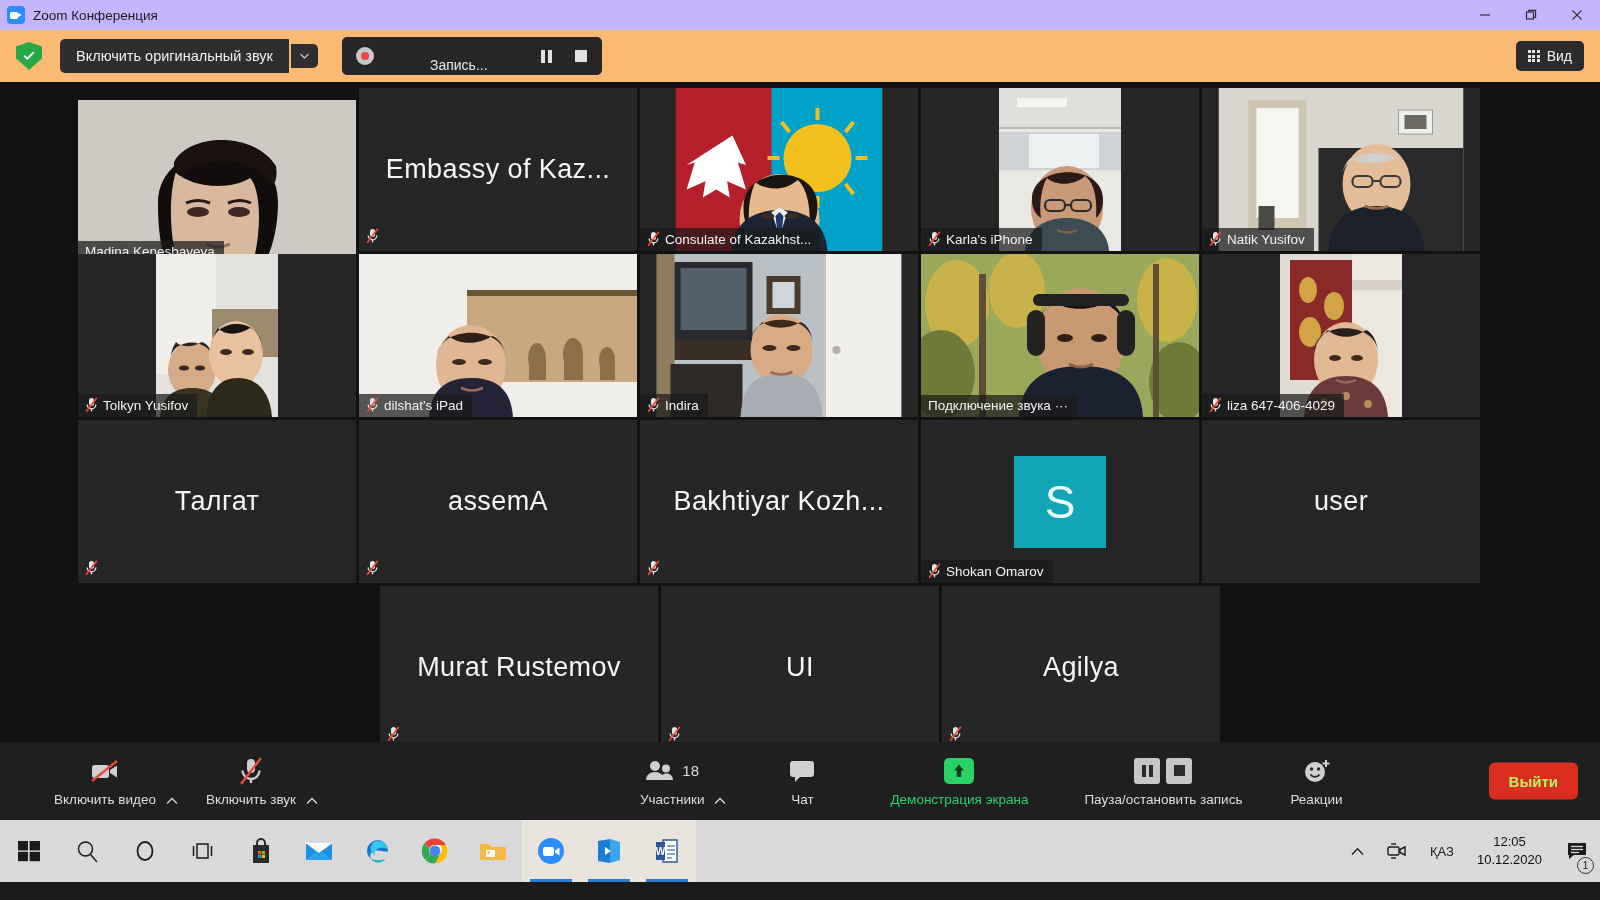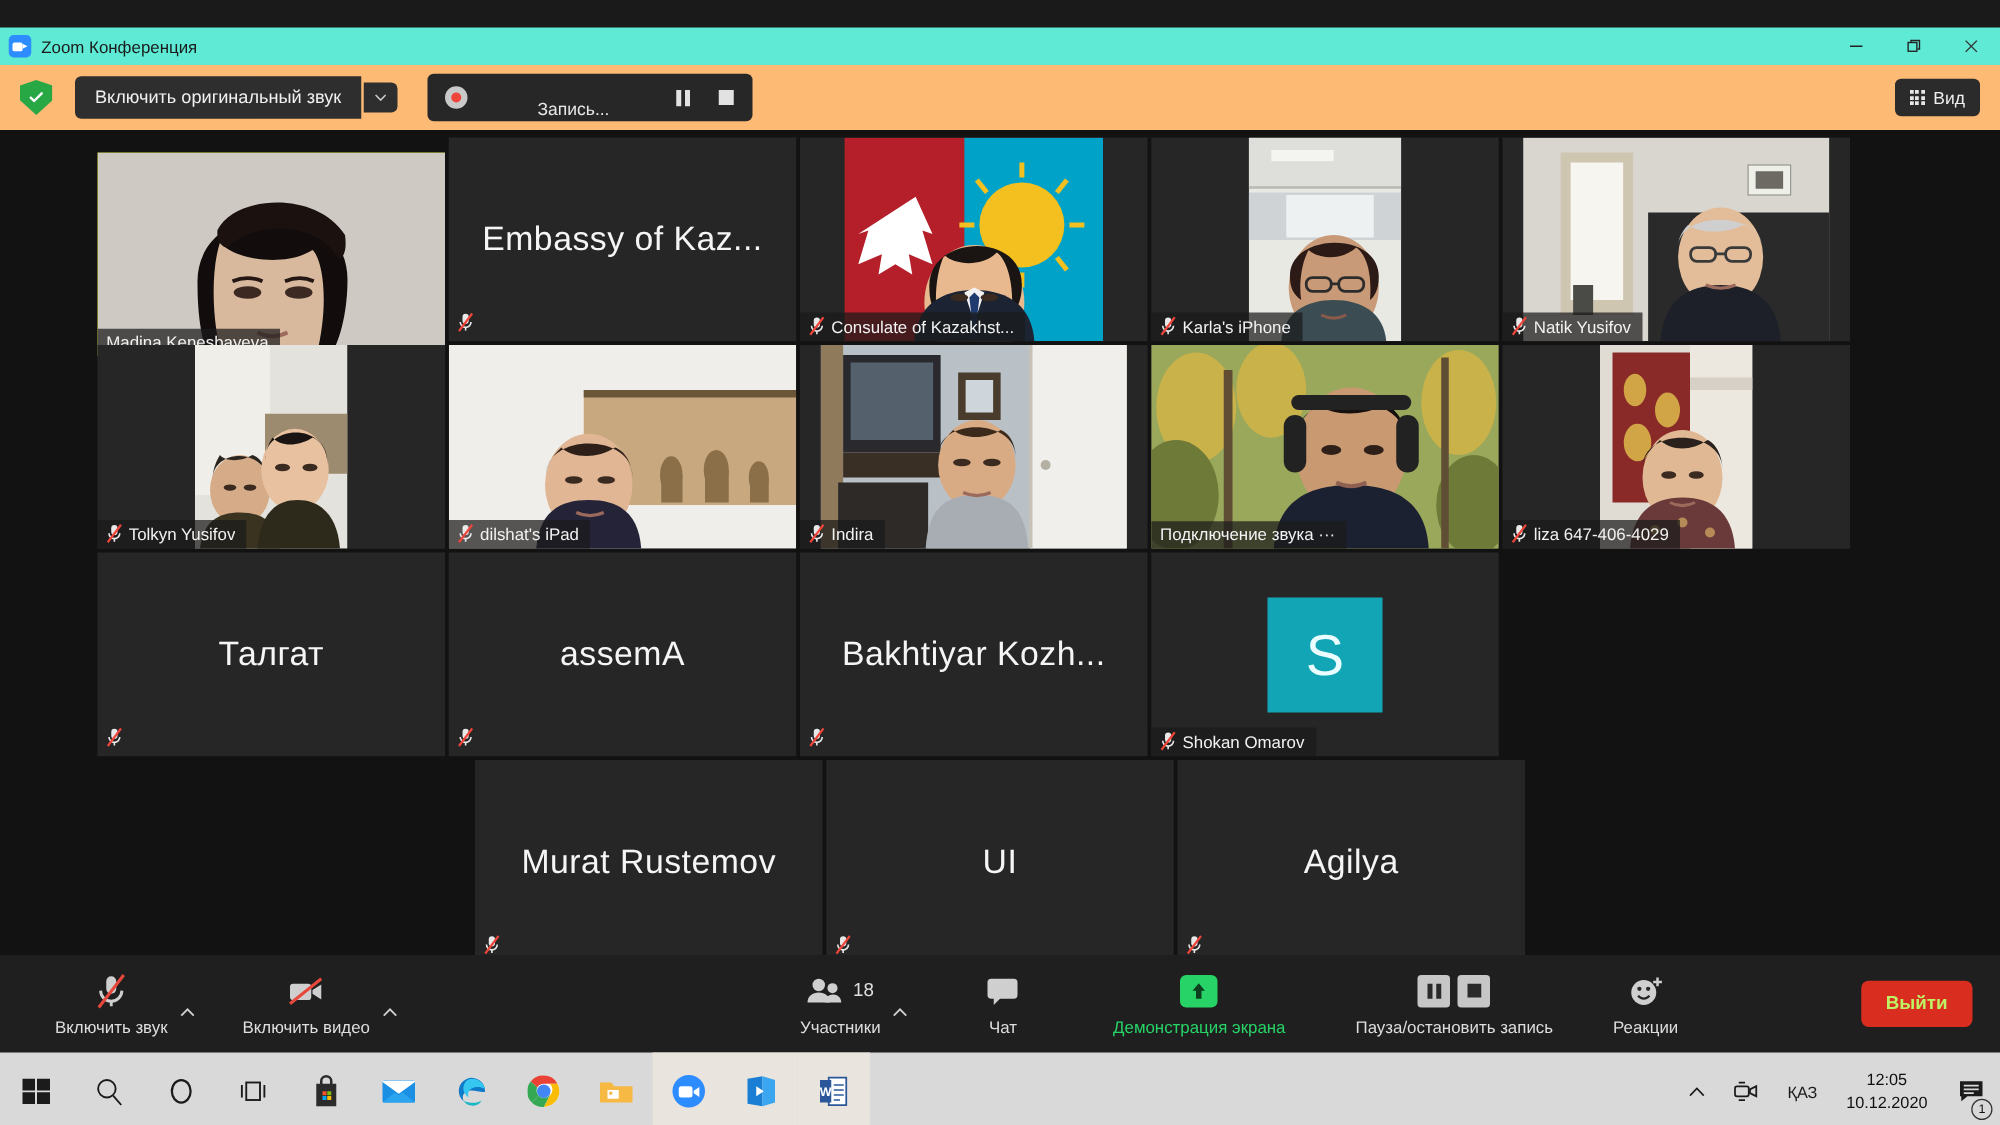--- a/index.html
+++ b/index.html
@@ -6,24 +6,23 @@
   html, body {
     width: 1600px; height: 900px;
     overflow: hidden;
     font-family: "Liberation Sans", sans-serif;
     background: #1a1a1a;
   }
 
   
   .titlebar {
     height: 30px; width: 100%;
-    background: #5eead4;
+    background: #c4b5fd;
     display: flex; align-items: center;
     position: relative;
-    margin-top: 22px;
   }
   .tb-icon {
     width: 18px; height: 18px; margin-left: 7px; margin-right: 8px;
     background: #2D8CFF; border-radius: 4px;
     position: relative;
   }
   .tb-icon::after {
     content: ""; position: absolute; left: 3px; top: 5.5px;
     width: 8px; height: 7px; background: #fff; border-radius: 1.5px;
   }
@@ -150,21 +149,21 @@
     position: relative; padding: 0 16px;
   }
   .ctl {
     display: flex; flex-direction: column; align-items: center; justify-content: center;
     color: #dedede; min-width: 60px; padding: 0 6px;
     position: relative;
   }
   .ctl .ico { height: 30px; display: flex; align-items: flex-end; justify-content: center; }
   .ctl .lbl { font-size: 13.5px; margin-top: 6px; white-space: nowrap; }
   .ctl.green .lbl { color: #27d367; }
-  .ctl-pair { display: flex; align-items: center; }
+  .ctl-pair { display: flex; align-items: flex-end; }
   .caret-up {
     color: #cfcfcf; font-size: 11px; margin-left: 4px; margin-top: 16px;
   }
   .share-ico {
     width: 30px; height: 26px; background: #27d367; border-radius: 5px;
     display: flex; align-items: center; justify-content: center;
   }
   .rec-pair { display: flex; gap: 6px; align-items: center; }
   .rec-sq {
     width: 26px; height: 26px; background: #c6c6c6; border-radius: 3px;
@@ -633,20 +632,23 @@
           <svg viewBox="0 0 13 16">
               <rect x="4" y="1" width="5" height="8" rx="2.5" fill="#e8e8e8"></rect>
               <path d="M2.2 7.6a4.3 4.3 0 0 0 8.6 0" stroke="#e8e8e8" stroke-width="1.3" fill="none"></path>
               <line x1="6.5" y1="11.8" x2="6.5" y2="14.4" stroke="#e8e8e8" stroke-width="1.3"></line>
               <line x1="1.2" y1="14.8" x2="11.8" y2="0.8" stroke="#f0453a" stroke-width="1.7"></line>
             </svg>
         </span>
         <span class="nm">Shokan Omarov</span>
       </div>
     </div>
+    <div class="tile">
+      <div class="bigname">user</div>
+    </div>
   </div>
 
   <div class="row r4">
     <div class="tile">
       <div class="bigname">Murat Rustemov</div>
       <div class="mic-off mic-corner">
         <svg viewBox="0 0 13 16">
             <rect x="4" y="1" width="5" height="8" rx="2.5" fill="#e8e8e8"></rect>
             <path d="M2.2 7.6a4.3 4.3 0 0 0 8.6 0" stroke="#e8e8e8" stroke-width="1.3" fill="none"></path>
             <line x1="6.5" y1="11.8" x2="6.5" y2="14.4" stroke="#e8e8e8" stroke-width="1.3"></line>
@@ -673,49 +675,49 @@
             <path d="M2.2 7.6a4.3 4.3 0 0 0 8.6 0" stroke="#e8e8e8" stroke-width="1.3" fill="none"></path>
             <line x1="6.5" y1="11.8" x2="6.5" y2="14.4" stroke="#e8e8e8" stroke-width="1.3"></line>
             <line x1="1.2" y1="14.8" x2="11.8" y2="0.8" stroke="#f0453a" stroke-width="1.7"></line>
           </svg>
       </div>
     </div>
   </div>
 </div>
 
 <div class="ctlbar">
+  <div class="ctl-pair" style="margin-left:32px;">
+    <div class="ctl">
+      <div class="ico">
+        <svg width="32" height="30" viewBox="0 0 32 30">
+          <rect x="3" y="9" width="17" height="13" rx="2.5" fill="#cfcfcf"></rect>
+          <path d="M21 14l7-4.5v12L21 17z" fill="#cfcfcf"></path>
+          <line x1="3" y1="25" x2="28" y2="5" stroke="#e8483c" stroke-width="2.4"></line>
+        </svg>
+      </div>
+      <div class="lbl">Включить видео</div>
+    </div>
+    <div class="caret-up">
+      <svg width="12" height="8" viewBox="0 0 12 8">
+          <path d="M1 6.5L6 1.5L11 6.5" fill="none" stroke="#cfcfcf" stroke-width="1.5"></path>
+        </svg>
+    </div>
+  </div>
+
   <div class="ctl-pair" style="margin-left:22px;">
     <div class="ctl">
       <div class="ico">
         <svg width="28" height="30" viewBox="0 0 28 30">
           <rect x="10" y="3" width="8" height="14" rx="4" fill="#cfcfcf"></rect>
           <path d="M5.5 14.5a8.5 8.5 0 0 0 17 0" stroke="#cfcfcf" stroke-width="2.3" fill="none"></path>
           <line x1="14" y1="22" x2="14" y2="27" stroke="#cfcfcf" stroke-width="2.3"></line>
           <line x1="4" y1="28" x2="24" y2="2" stroke="#e8483c" stroke-width="2.4"></line>
         </svg>
       </div>
       <div class="lbl">Включить звук</div>
-    </div>
-    <div class="caret-up">
-      <svg width="12" height="8" viewBox="0 0 12 8">
-          <path d="M1 6.5L6 1.5L11 6.5" fill="none" stroke="#cfcfcf" stroke-width="1.5"></path>
-        </svg>
-    </div>
-  </div>
-
-  <div class="ctl-pair" style="margin-left:32px;">
-    <div class="ctl">
-      <div class="ico">
-        <svg width="32" height="30" viewBox="0 0 32 30">
-          <rect x="3" y="9" width="17" height="13" rx="2.5" fill="#cfcfcf"></rect>
-          <path d="M21 14l7-4.5v12L21 17z" fill="#cfcfcf"></path>
-          <line x1="3" y1="25" x2="28" y2="5" stroke="#e8483c" stroke-width="2.4"></line>
-        </svg>
-      </div>
-      <div class="lbl">Включить видео</div>
     </div>
     <div class="caret-up">
       <svg width="12" height="8" viewBox="0 0 12 8">
           <path d="M1 6.5L6 1.5L11 6.5" fill="none" stroke="#cfcfcf" stroke-width="1.5"></path>
         </svg>
     </div>
   </div>
 
   <div class="ctl-pair" style="margin-left:316px;">
     <div class="ctl">

